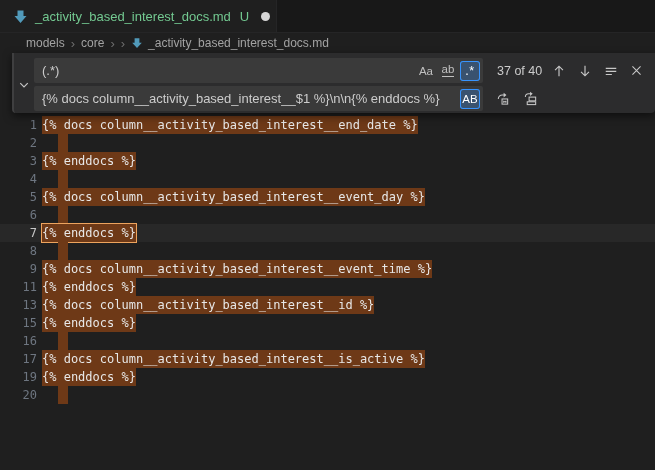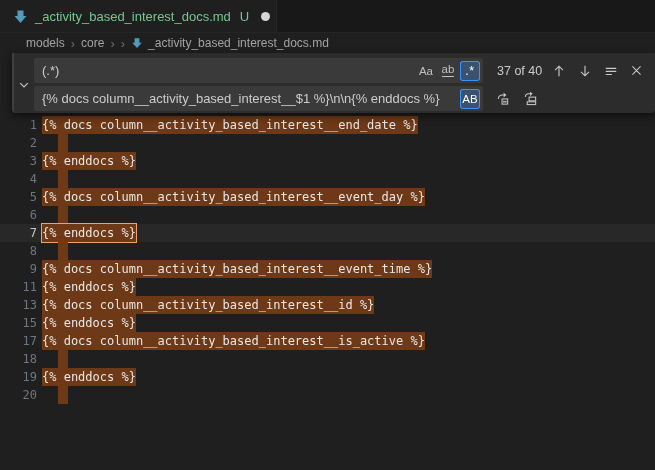--- a/index.html
+++ b/index.html
@@ -172,26 +172,26 @@
       </div>
       <div class="code-row">
         <span class="ln">13</span>
         <span class="line-text match">{% docs column__activity_based_interest__id %}</span>
       </div>
       <div class="code-row">
         <span class="ln">15</span>
         <span class="line-text match">{% enddocs %}</span>
       </div>
       <div class="code-row">
+        <span class="ln">16</span>
+        <span class="match-empty"></span>
+      </div>
+      <div class="code-row">
         <span class="ln">17</span>
         <span class="line-text match">{% docs column__activity_based_interest__is_active %}</span>
-      </div>
-      <div class="code-row">
-        <span class="ln">18</span>
-        <span class="match-empty"></span>
       </div>
       <div class="code-row">
         <span class="ln">19</span>
         <span class="line-text match">{% enddocs %}</span>
       </div>
       <div class="code-row">
         <span class="ln">20</span>
         <span class="match-empty"></span>
       </div>
     </div>

